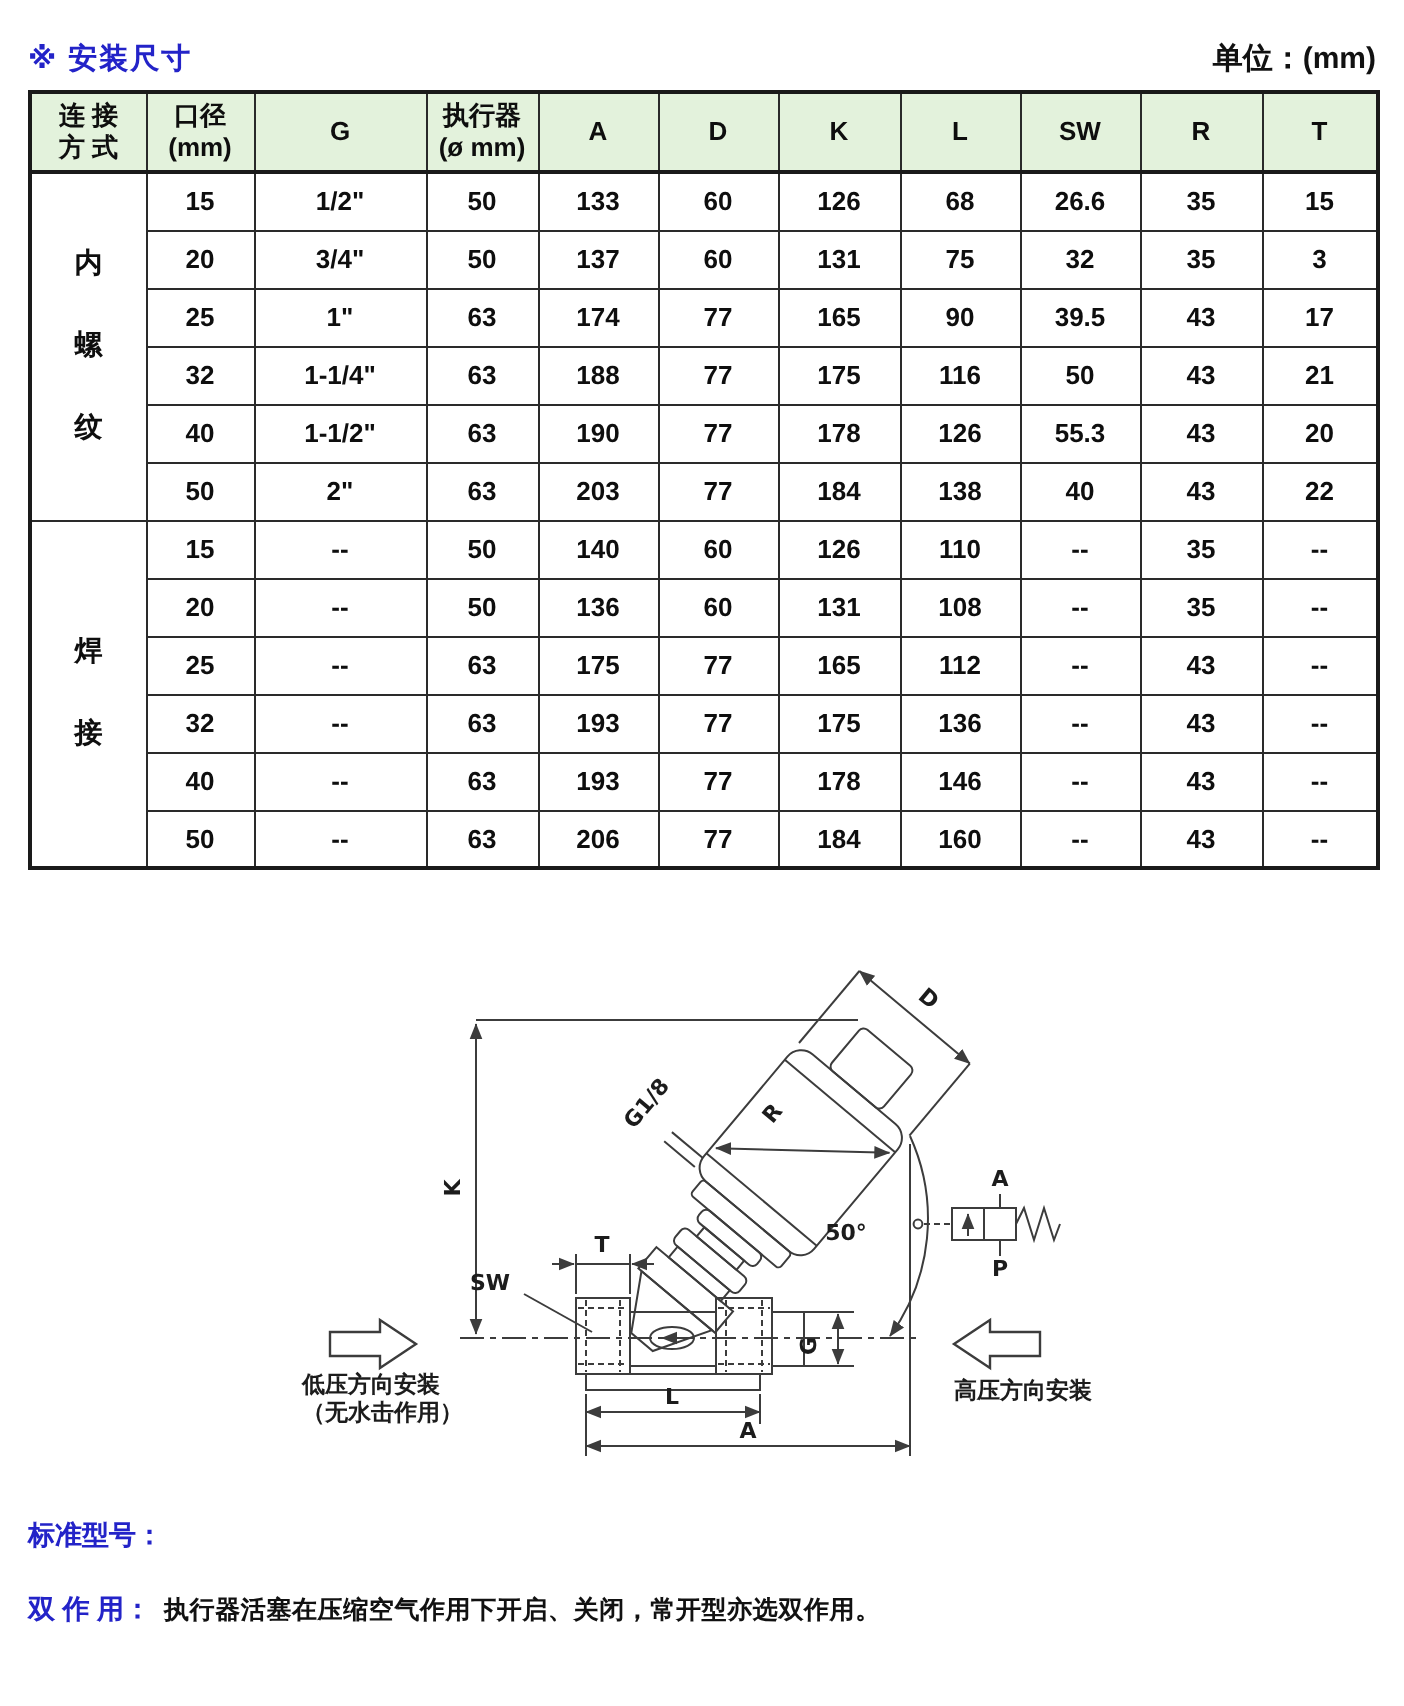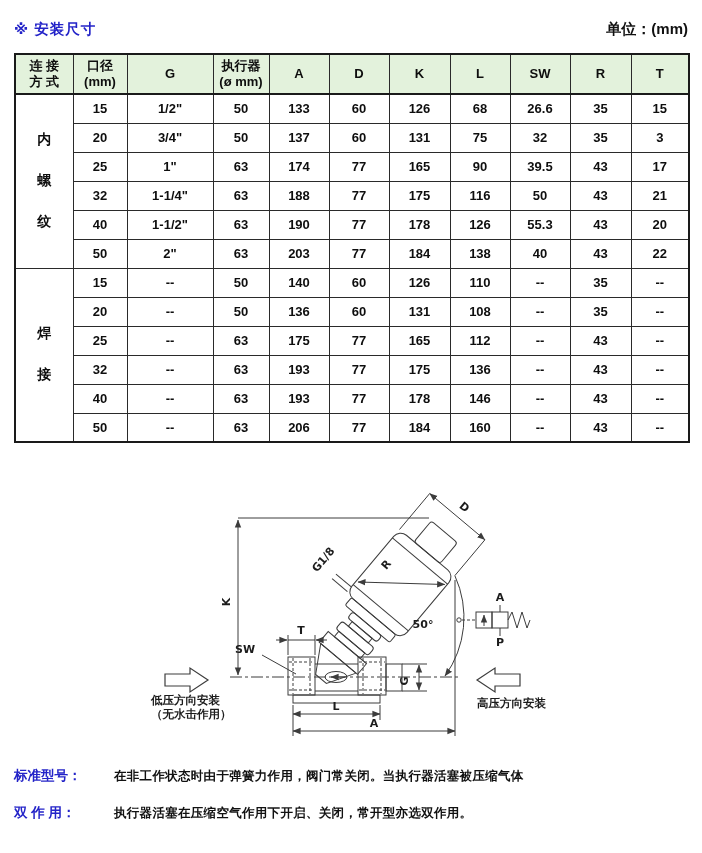--- a/index.html
+++ b/index.html
@@ -2,21 +2,21 @@
 <html><head>
 <meta charset="utf-8">
 <style>
   * { margin:0; padding:0; box-sizing:border-box; }
   html,body { width:702px; height:853px; background:#ffffff; overflow:hidden;
     font-family:"Liberation Sans","DejaVu Sans",sans-serif; color:#111; }
   .page { position:relative; width:702px; height:853px; }
 
   
   .topbar { display:flex; justify-content:space-between; align-items:flex-end;
-    padding:20px 14px 14px 14px; }
+    padding:20px 14px 6px 14px; }
   .page-title { color:#2323c8; font-size:14.5px; font-weight:bold; letter-spacing:1px; }
   .unit-label { color:#111; font-size:15px; font-weight:bold; }
 
   
   table.dims { border-collapse:collapse; table-layout:fixed; width:674px;
     margin-left:14px; border:2px solid #1a1a1a;padding-left:8px; }
   table.dims th, table.dims td { border:1px solid #2a2a2a; text-align:center;
     vertical-align:middle; font-size:13px; font-weight:bold; color:#0e0e0e; }
   table.dims thead th { background:#e3f2dc; height:40px; line-height:1.25;
     border-bottom:2px solid #1a1a1a; font-size:13px; }
@@ -30,21 +30,21 @@
   .diagram { position:relative; width:702px; height:302px; margin-top:7px; }
   .diagram svg { position:absolute; left:140px; top:0; }
   .ln { stroke:#3c3c3c; stroke-width:1; fill:none; }
   .blockarrow { stroke:#3c3c3c; stroke-width:1.2; fill:#ffffff; }
   .txt text { fill:#1c1c1c; font-family:"DejaVu Sans","Liberation Sans",sans-serif;
     font-size:11px; font-weight:bold; stroke:none; }
   .txt text.cjk { font-size:11.5px; }
 
   
   .notes { margin:14px 14px 0 14px; }
-  .note { display:flex; align-items:flex-start; margin-bottom:16px;gap:32px; }
+  .note { display:flex; align-items:flex-start; margin-bottom:16px; }
   .note-label { flex:0 0 68px; color:#2323c8; font-weight:bold; font-size:13.5px;
     line-height:1.55; white-space:nowrap; }
   .note-body { font-size:12.5px; font-weight:bold; line-height:1.6; color:#111;
     letter-spacing:0.3px; }
 </style>
 </head>
 <body>
 
 <div class="page">
 
@@ -377,21 +377,20 @@
         <text class="cjk" x="11" y="268">（无水击作用）</text>
         <text class="cjk" x="337" y="257" font-size="12">高压方向安装</text>
       </g>
     </svg>
   </div>
 
   <div class="notes">
     <div class="note">
       <div class="note-label">标准型号：</div>
       <div class="note-body">
-        <div>在非工作状态时由于弹簧力作用，阀门常关闭。当执行器活塞被压缩气体</div>
       </div>
     </div>
     <div class="note">
       <div class="note-label">双 作 用：</div>
       <div class="note-body">
         <div>执行器活塞在压缩空气作用下开启、关闭，常开型亦选双作用。</div>
       </div>
     </div>
   </div>
 

